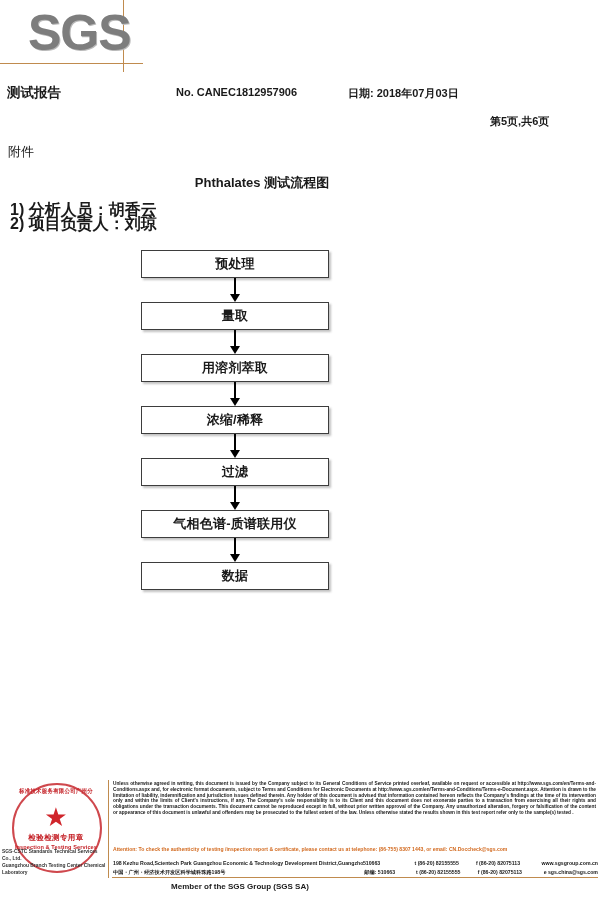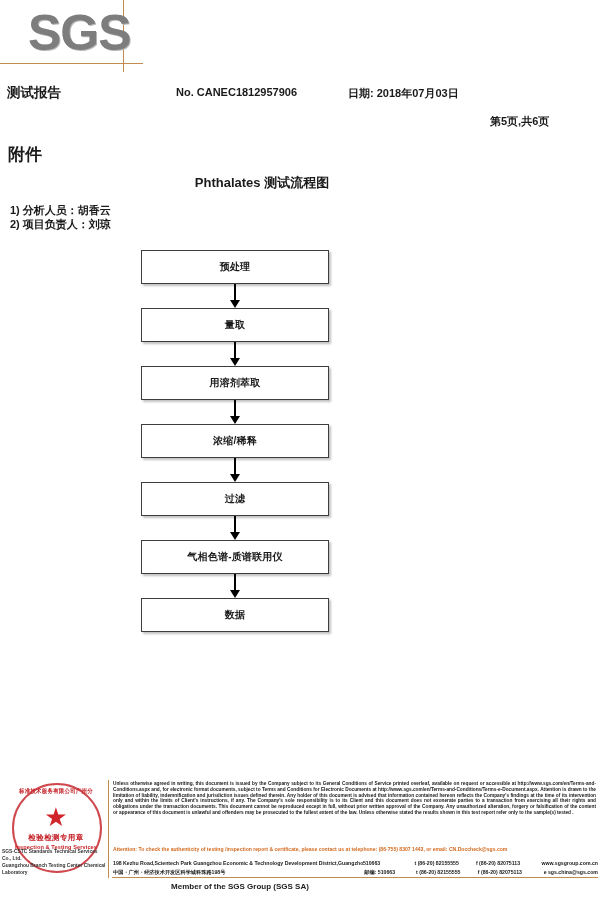--- a/index.html
+++ b/index.html
@@ -85,64 +85,64 @@
     font-weight: bold;
     color: #1a1a1a;
     white-space: nowrap;
     margin-top: 28px;
   }
 
   
   #attachment-label {
     position: absolute;
     left: 8px; top: 143px;
-    font-size: 17px;
-    font-weight: bold;
+    font-size: 13px;
+    font-weight: normal;
     color: #1a1a1a;
   }
   #flow-title {
     position: absolute;
     left: 0px; top: 174px;
     width: 468px;
     text-align: center;
     font-size: 13px;
     font-weight: bold;
     color: #1a1a1a;
     margin-left: 28px;
   }
   #personnel {
     position: absolute;
     left: 10px; top: 203px;
-    font-size: 11px;
+    font-size: 16px;
     font-weight: bold;
     color: #1a1a1a;
     line-height: 14px;
     text-align: center;
   }
   .personnel-line { white-space: nowrap; }
 
   
   #flowchart {
     position: absolute;
     left: 141px; top: 250px;
     width: 188px;
   }
   .flow-step { position: relative; }
   .flow-box {
     position: relative;
     box-sizing: border-box;
     width: 188px;
-    height: 34px;
+    height: 28px;
     border: 1px solid #3d3d3d;
     background: #ffffff;
     box-shadow: 2px 2px 2px rgba(120,120,120,0.45);
     display: flex;
     align-items: center;
     justify-content: center;
-    font-size: 10px;
+    font-size: 13px;
     font-weight: bold;
     color: #1a1a1a;
     letter-spacing: 0.2px;
   }
   .flow-arrow {
     position: relative;
     width: 188px;
     height: 24px;
   }
   .flow-arrow .shaft {

